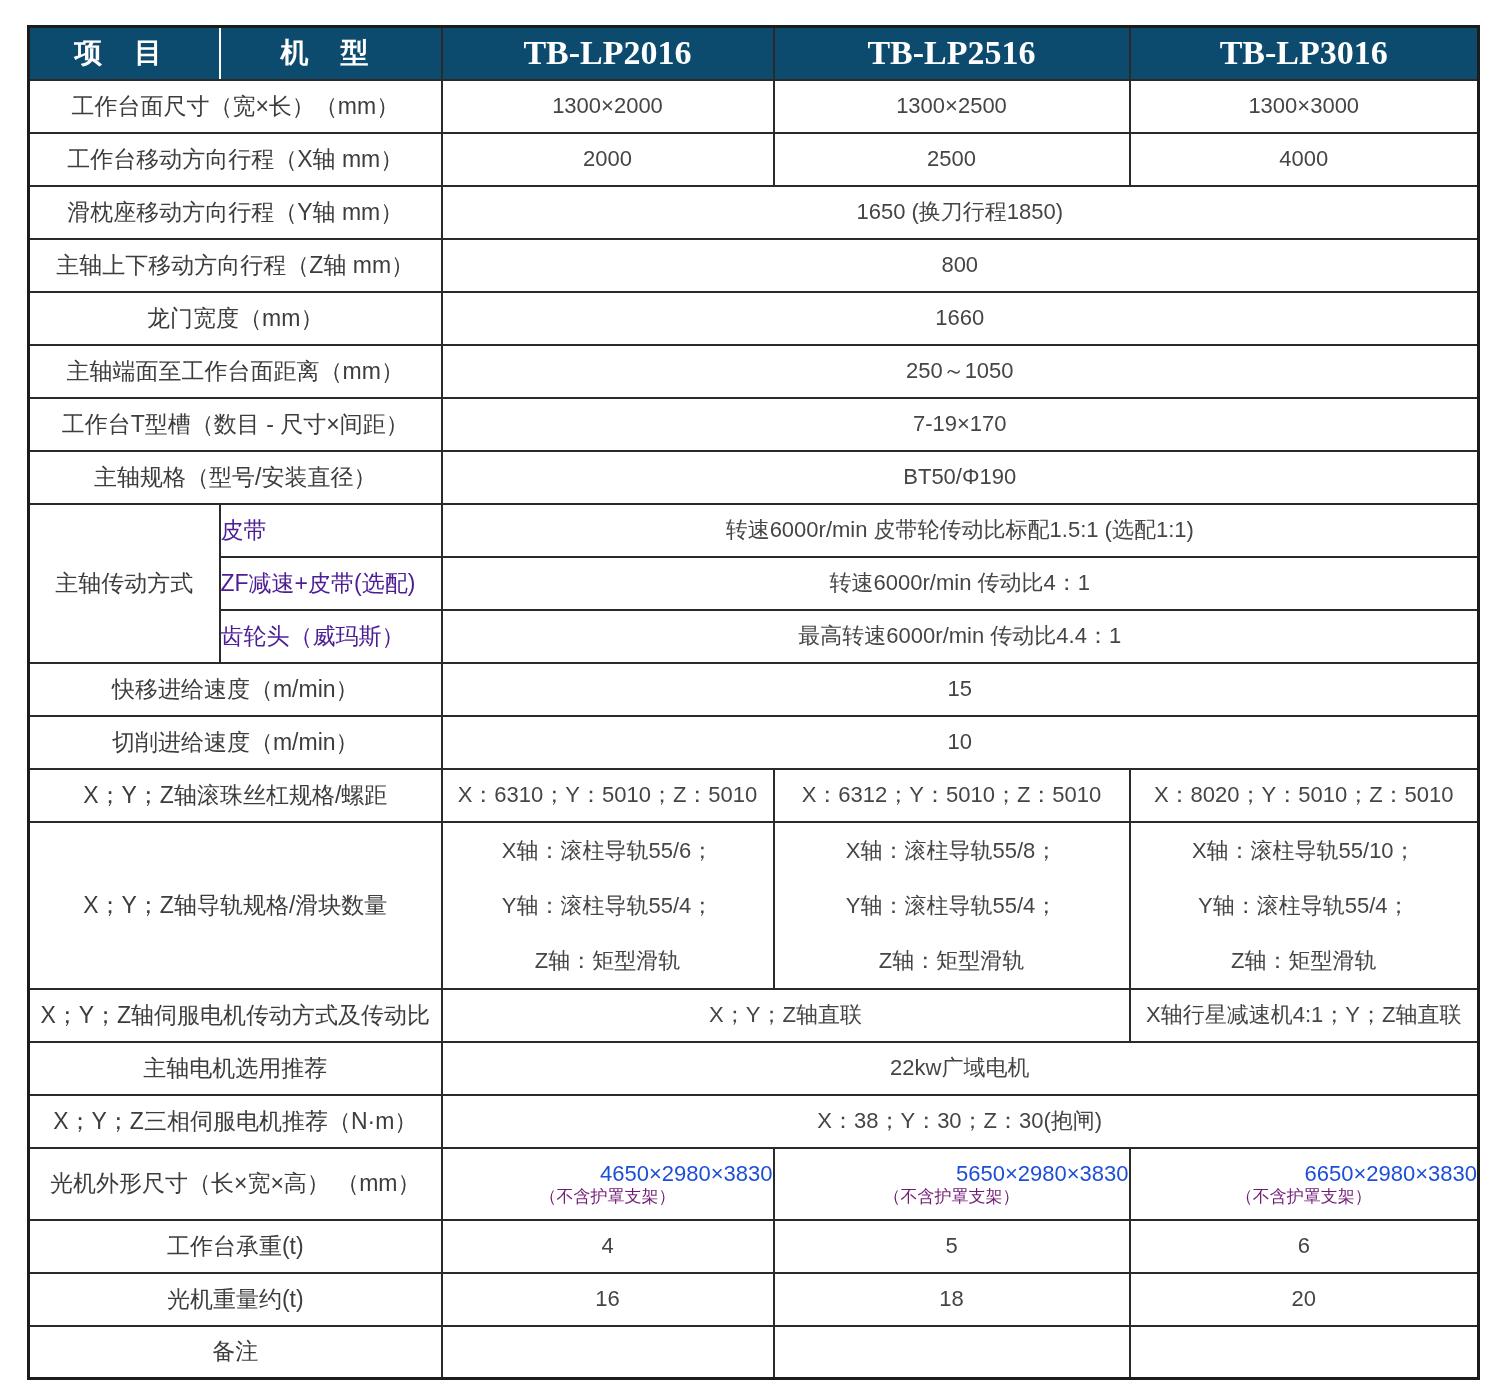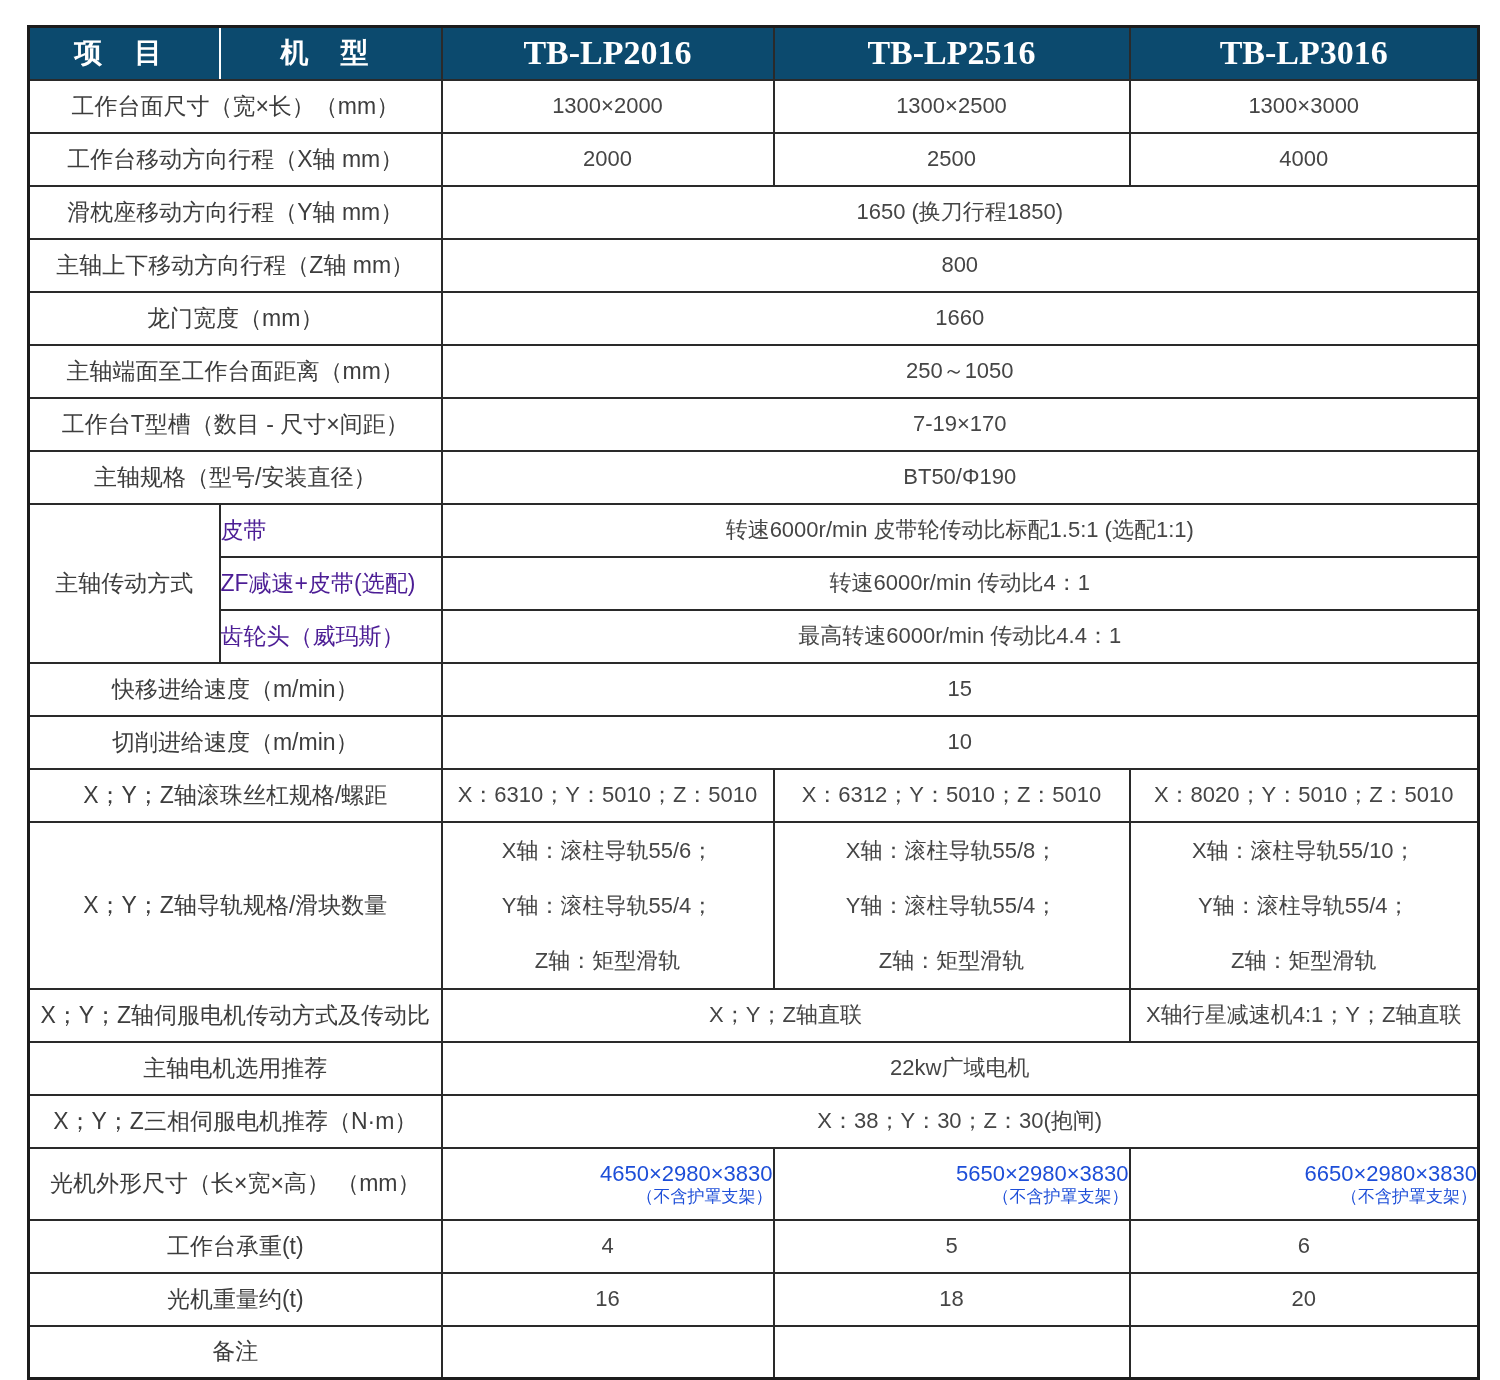--- a/index.html
+++ b/index.html
@@ -64,21 +64,21 @@
     text-align:center;
     vertical-align:middle;
     font-size:22px;
     color:#454545;
   }
   .val.multiline{
     white-space:pre-line;
     line-height:55px;
   }
   .dim-main{font-size:22px;line-height:26px;color:#1d4ed8;text-align:right;}
-  .dim-sub{font-size:17px;line-height:20px;color:#1d4ed8;text-align:right;}
+  .dim-sub{font-size:17px;line-height:20px;color:#701a75;text-align:center;}
 </style>
 </head>
 <body>
 
 <table class="spec-table">
   <colgroup>
     <col style="width:191px">
     <col style="width:222px">
     <col style="width:332px">
     <col style="width:356px">

